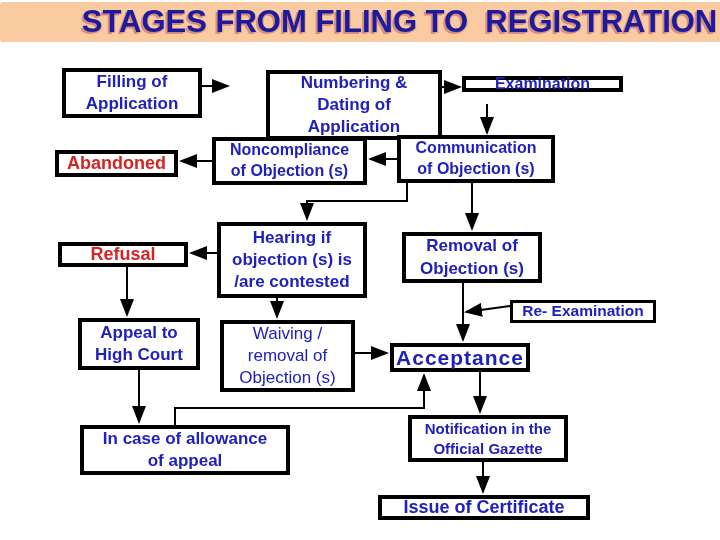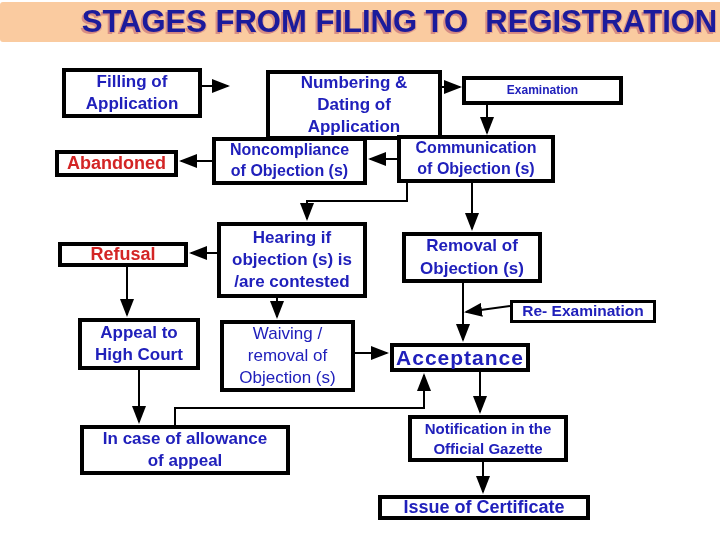--- a/index.html
+++ b/index.html
@@ -22,21 +22,21 @@
   .node{
     position:absolute;background:#ffffff;border:4px solid #000;
     box-sizing:border-box;display:flex;align-items:center;justify-content:center;
     text-align:center;white-space:pre-line;color:#2020BB;font-weight:bold;
     line-height:1.3;
   }
   .node.red{color:#D32525;}
   .node.normal{font-weight:normal;}
   .n-filling      {left:62px;  top:68px;  width:140px; height:50px; font-size:17px;}
   .n-numbering    {left:230px; top:70px;  width:176px; height:70px; font-size:17px;margin-left:36px;}
-  .n-examination  {left:462px; top:76px;  width:161px; height:29px; font-size:12px;}
+  .n-examination  {left:462px; top:76px;  width:161px; height:16px; font-size:16px;}
   .n-abandoned    {left:55px;  top:150px; width:123px; height:27px; font-size:18px;}
   .n-noncompliance{left:212px; top:137px; width:155px; height:48px; font-size:16px;}
   .n-communication{left:397px; top:135px; width:158px; height:48px; font-size:16px;}
   .n-refusal      {left:58px;  top:242px; width:130px; height:25px; font-size:18px;}
   .n-hearing      {left:217px; top:222px; width:150px; height:76px; font-size:17px;}
   .n-removal      {left:402px; top:232px; width:140px; height:51px; font-size:17px;}
   .n-reexam       {left:510px; top:300px; width:146px; height:23px; font-size:15.5px;border-width:3px;}
   .n-appeal       {left:78px;  top:318px; width:122px; height:52px; font-size:17px;}
   .n-waiving      {left:220px; top:320px; width:135px; height:72px; font-size:17px;}
   .n-acceptance   {left:390px; top:343px; width:140px; height:29px; font-size:21px;letter-spacing:1px;}

